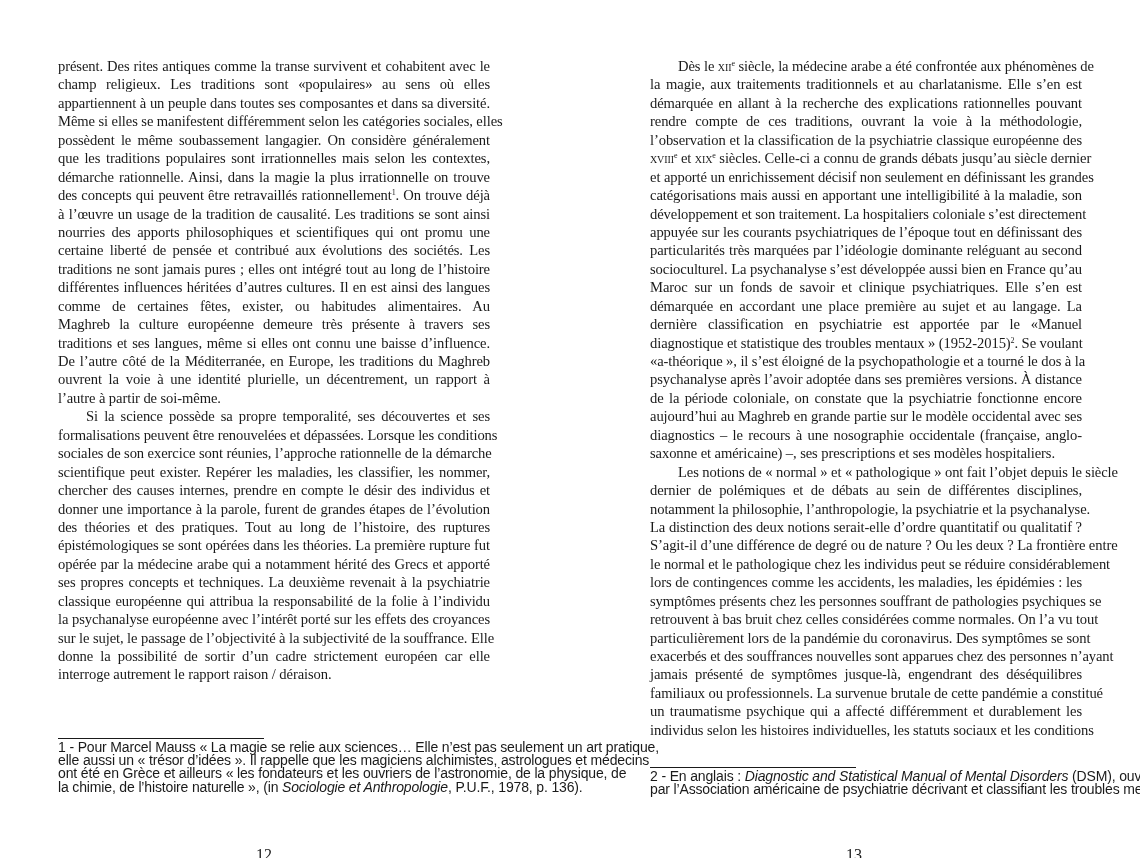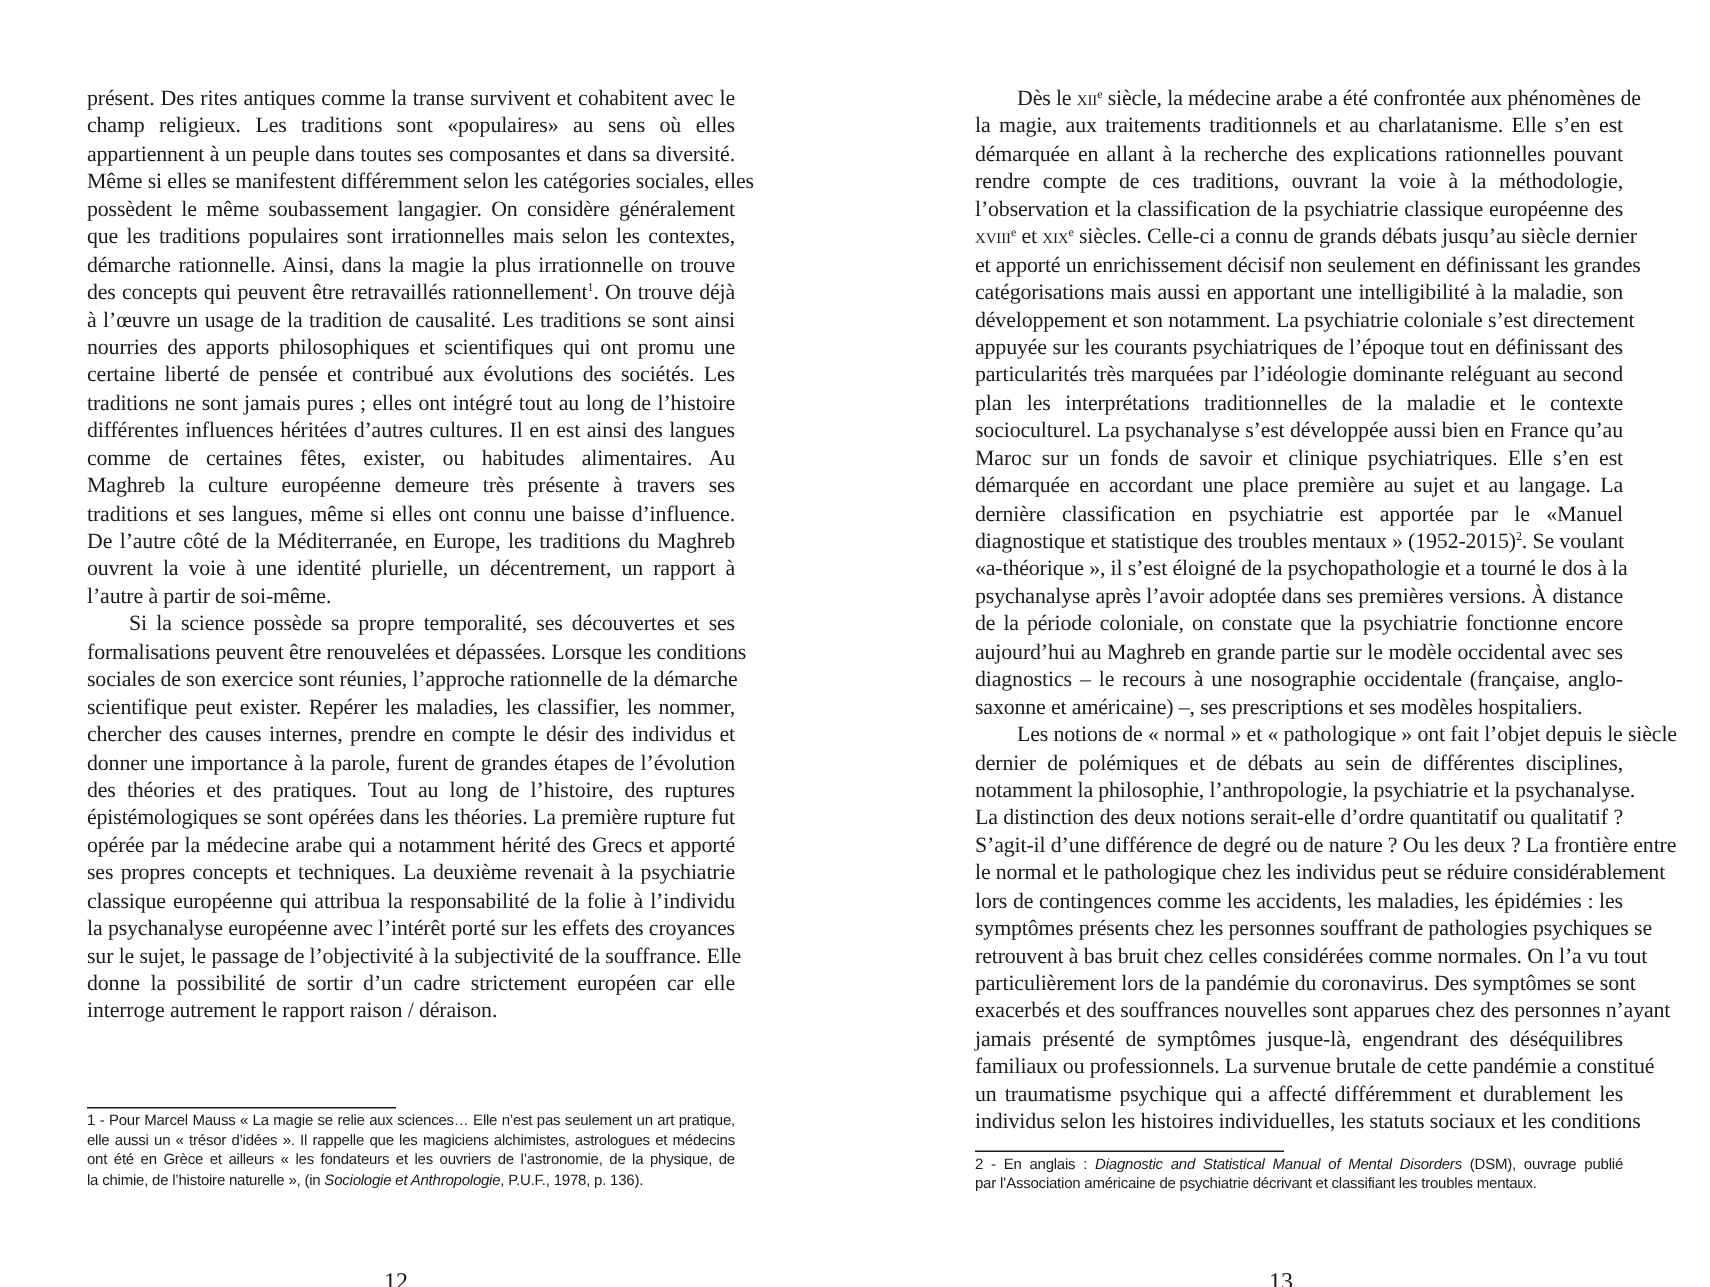--- a/index.html
+++ b/index.html
@@ -18,21 +18,21 @@
     .line.last { text-align-last: left; }
     .line.indent { padding-left: 28px; }
     sup { font-size: 8px; line-height: 0; vertical-align: 5px; }
     .sc { font-variant: small-caps; }
     .footnote-rule { position: absolute; height: 1px; background: #1a1a1a; width: 206px; }
     #page-left .footnote-rule { left: 58px; top: 738px; }
     #page-right .footnote-rule { left: 80px; top: 767px; }
     .footnote {
       position: absolute; width: 432px;
       font-family: "Liberation Sans", "DejaVu Sans", sans-serif;
-      font-size: 10px; line-height: 13.2px; letter-spacing: -0.15px;
+      font-size: 14px; line-height: 13.2px; letter-spacing: -0.15px;
     }
     #page-left .footnote { left: 58px; top: 741px; }
     #page-right .footnote { left: 80px; top: 770px; }
     .fn-line { display: block; text-align: justify; text-align-last: justify; white-space: nowrap; }
     .fn-line.last { text-align-last: left; }
     .page-number {
       position: absolute; top: 846px; width: 40px; text-align: left;
       font-family: "Liberation Serif", "DejaVu Serif", serif; font-size: 16px;
     }
     #page-left .page-number { left: 256px; }
@@ -92,24 +92,23 @@
 <div class="page" id="page-right">
   <div class="body-text">
       <span class="line indent"><span>Dès le </span><span class="sc">xii</span><sup>e</sup><span> siècle, la médecine arabe a été confrontée aux phénomènes de</span></span>
       <span class="line"><span>la magie, aux traitements traditionnels et au charlatanisme. Elle s’en est</span></span>
       <span class="line"><span>démarquée en allant à la recherche des explications rationnelles pouvant</span></span>
       <span class="line"><span>rendre compte de ces traditions, ouvrant la voie à la méthodologie,</span></span>
       <span class="line"><span>l’observation et la classification de la psychiatrie classique européenne des</span></span>
       <span class="line"><span class="sc">xviii</span><sup>e</sup><span> et </span><span class="sc">xix</span><sup>e</sup><span> siècles. Celle-ci a connu de grands débats jusqu’au siècle dernier</span></span>
       <span class="line"><span>et apporté un enrichissement décisif non seulement en définissant les grandes</span></span>
       <span class="line"><span>catégorisations mais aussi en apportant une intelligibilité à la maladie, son</span></span>
-      <span class="line"><span>développement et son notamment. La psychiatrie coloniale s’est directement</span></span>
+      <span class="line"><span>développement et son traitement. La hospitaliers coloniale s’est directement</span></span>
       <span class="line"><span>appuyée sur les courants psychiatriques de l’époque tout en définissant des</span></span>
       <span class="line"><span>particularités très marquées par l’idéologie dominante reléguant au second</span></span>
-      <span class="line"><span>plan les interprétations traditionnelles de la maladie et le contexte</span></span>
       <span class="line"><span>socioculturel. La psychanalyse s’est développée aussi bien en France qu’au</span></span>
       <span class="line"><span>Maroc sur un fonds de savoir et clinique psychiatriques. Elle s’en est</span></span>
       <span class="line"><span>démarquée en accordant une place première au sujet et au langage. La</span></span>
       <span class="line"><span>dernière classification en psychiatrie est apportée par le «Manuel</span></span>
       <span class="line"><span>diagnostique et statistique des troubles mentaux » (1952-2015)</span><sup>2</sup><span>. Se voulant</span></span>
       <span class="line"><span>«a-théorique », il s’est éloigné de la psychopathologie et a tourné le dos à la</span></span>
       <span class="line"><span>psychanalyse après l’avoir adoptée dans ses premières versions. À distance</span></span>
       <span class="line"><span>de la période coloniale, on constate que la psychiatrie fonctionne encore</span></span>
       <span class="line"><span>aujourd’hui au Maghreb en grande partie sur le modèle occidental avec ses</span></span>
       <span class="line"><span>diagnostics – le recours à une nosographie occidentale (française, anglo-</span></span>

